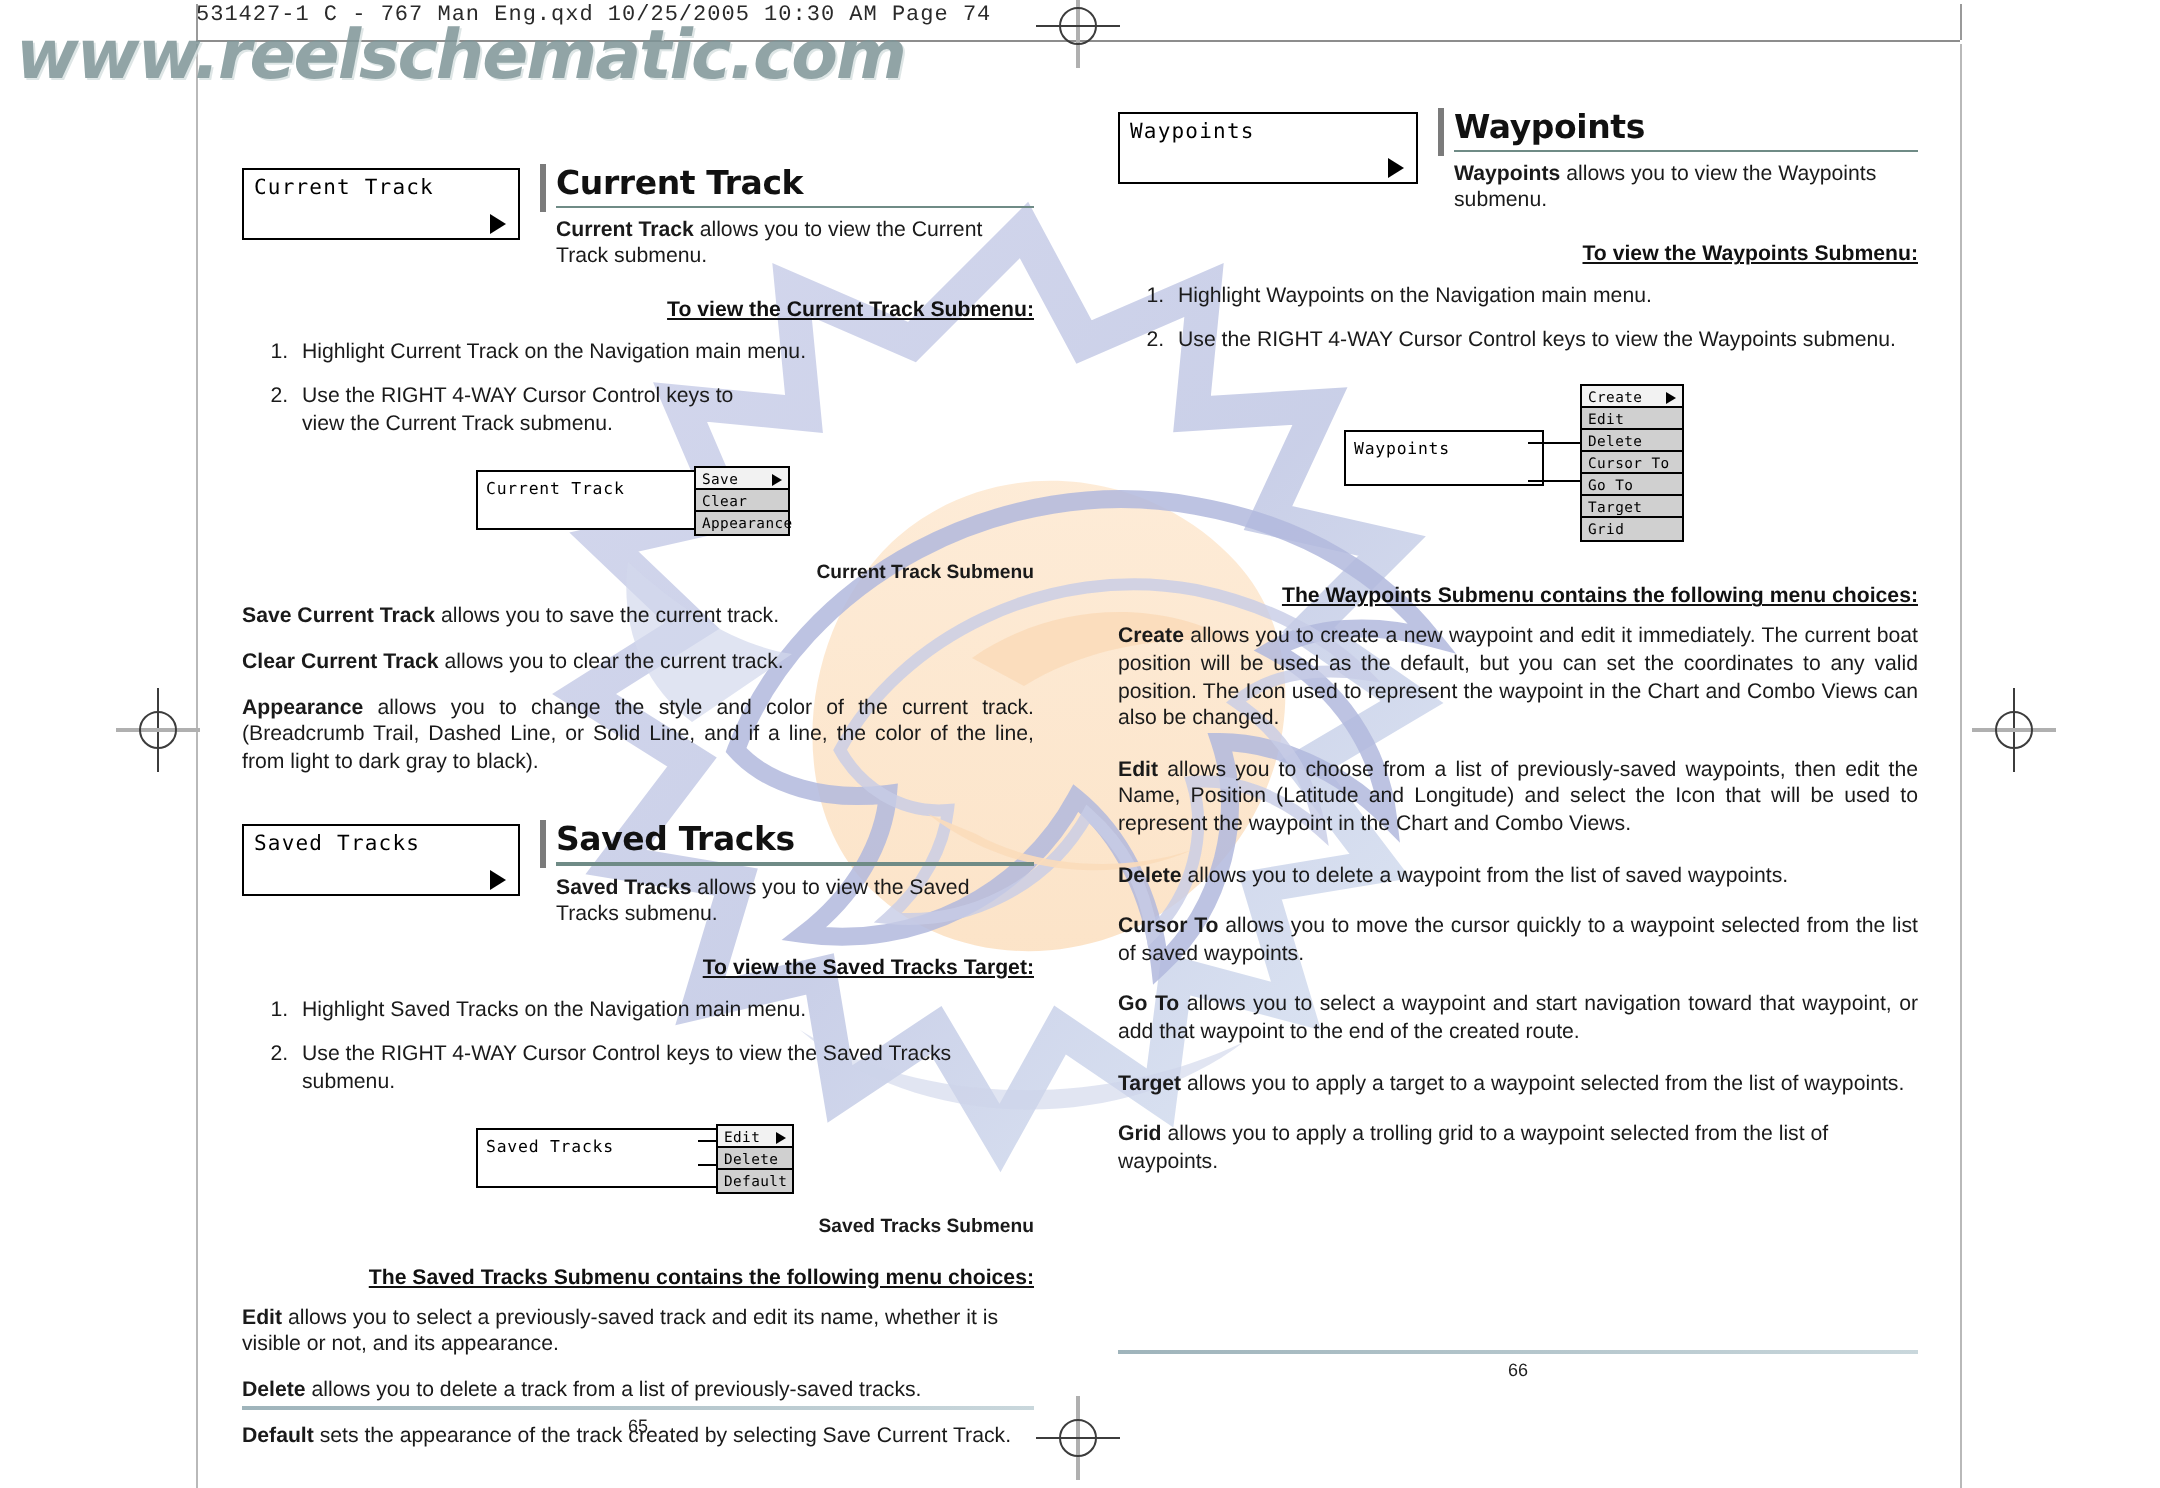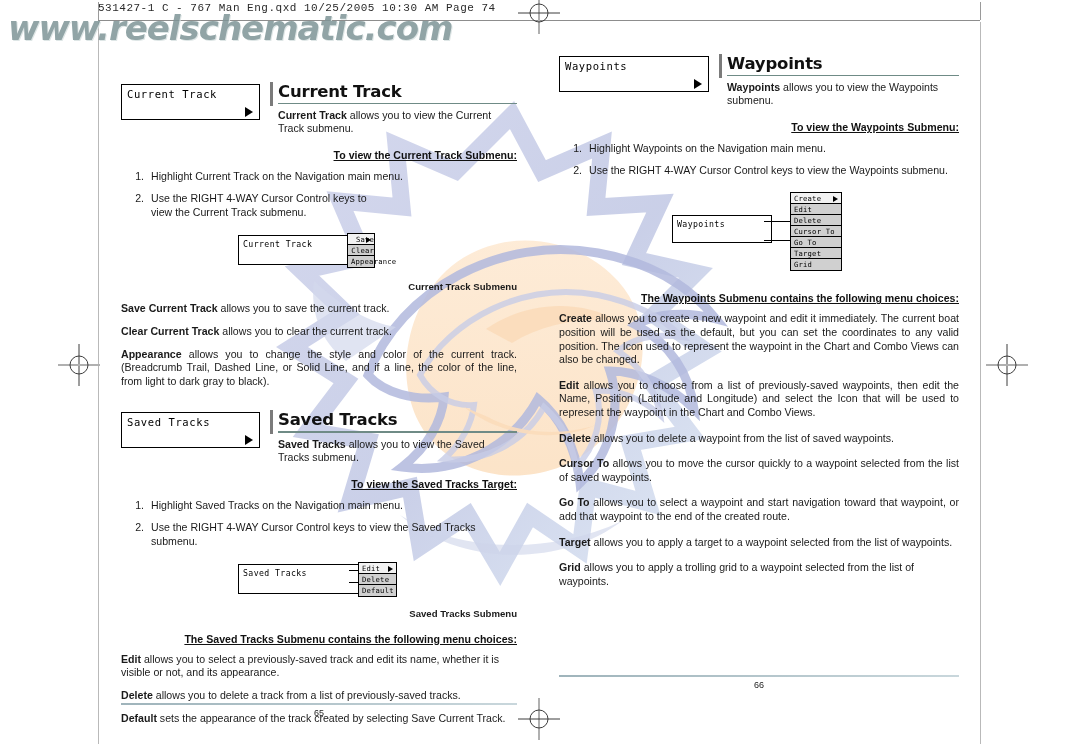--- a/index.html
+++ b/index.html
@@ -251,21 +251,21 @@
       <li style="max-width:235px;">Use the RIGHT 4-WAY Cursor Control keys to view the Current Track submenu.</li>
     </ol>
 
     <div class="figure" style="margin-top:10px;">
       <div class="fig-art">
         <div class="fig-box" style="left:117px;top:6px;width:131px;height:30px;">
           <span class="fb-label">Current Track</span>
         </div>
         <div class="connector" style="left:226px;top:12px;width:26px;"></div>
         <div class="connector" style="left:226px;top:24px;width:26px;"></div>
-        <div class="submenu" style="left:226px;top:4px;width:28px;text-align:right;">
+        <div class="submenu" style="left:226px;top:4px;width:48px;">
           <div class="smi"><span>Save</span><span class="sm-arrow"></span></div>
           <div class="smi">Clear</div>
           <div class="smi">Appearance</div>
         </div>
       </div>
       <div class="fig-caption" style="margin-left:-10px;">Current Track Submenu</div>
     </div>
 
 
     <p class="para nojust">

